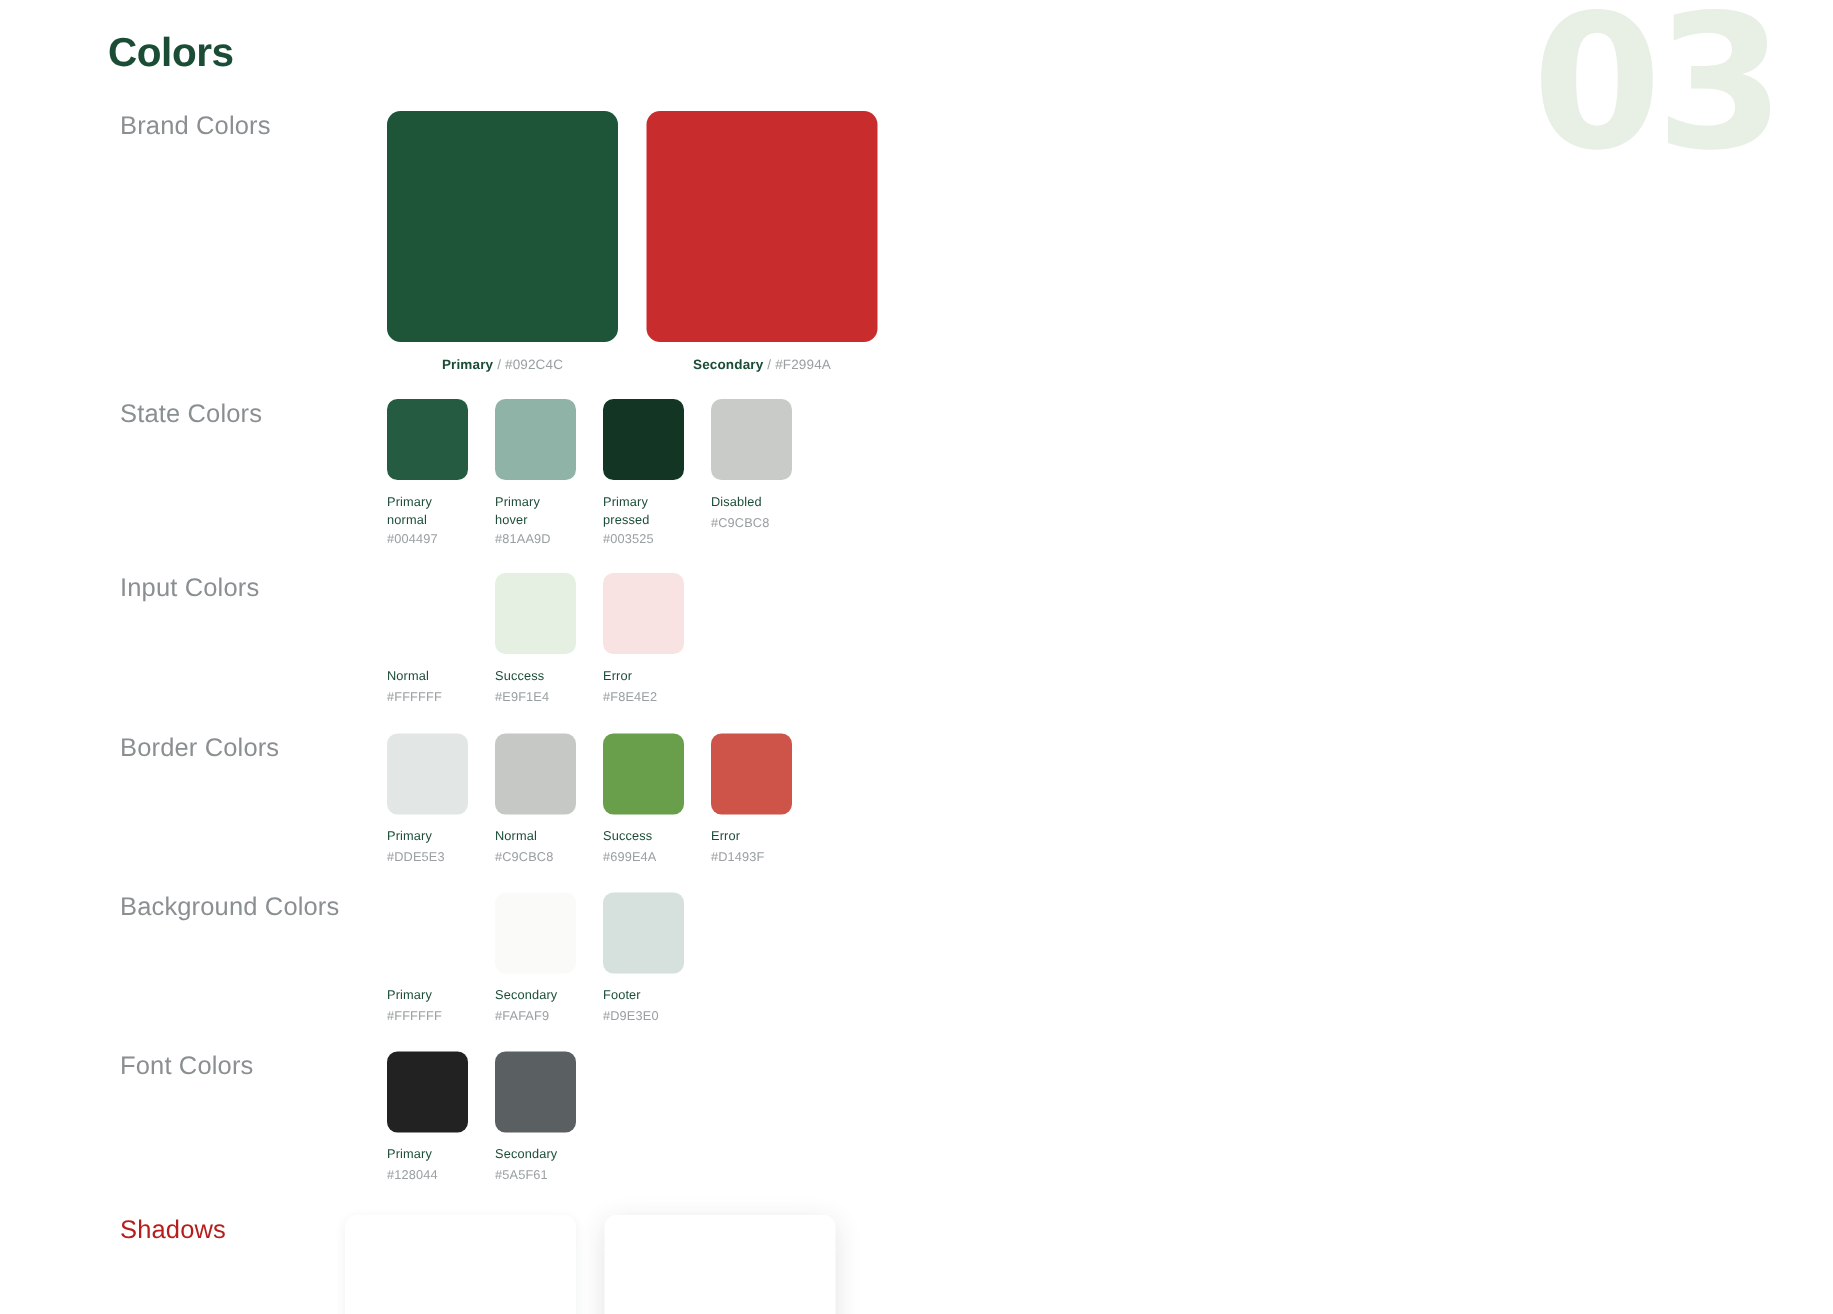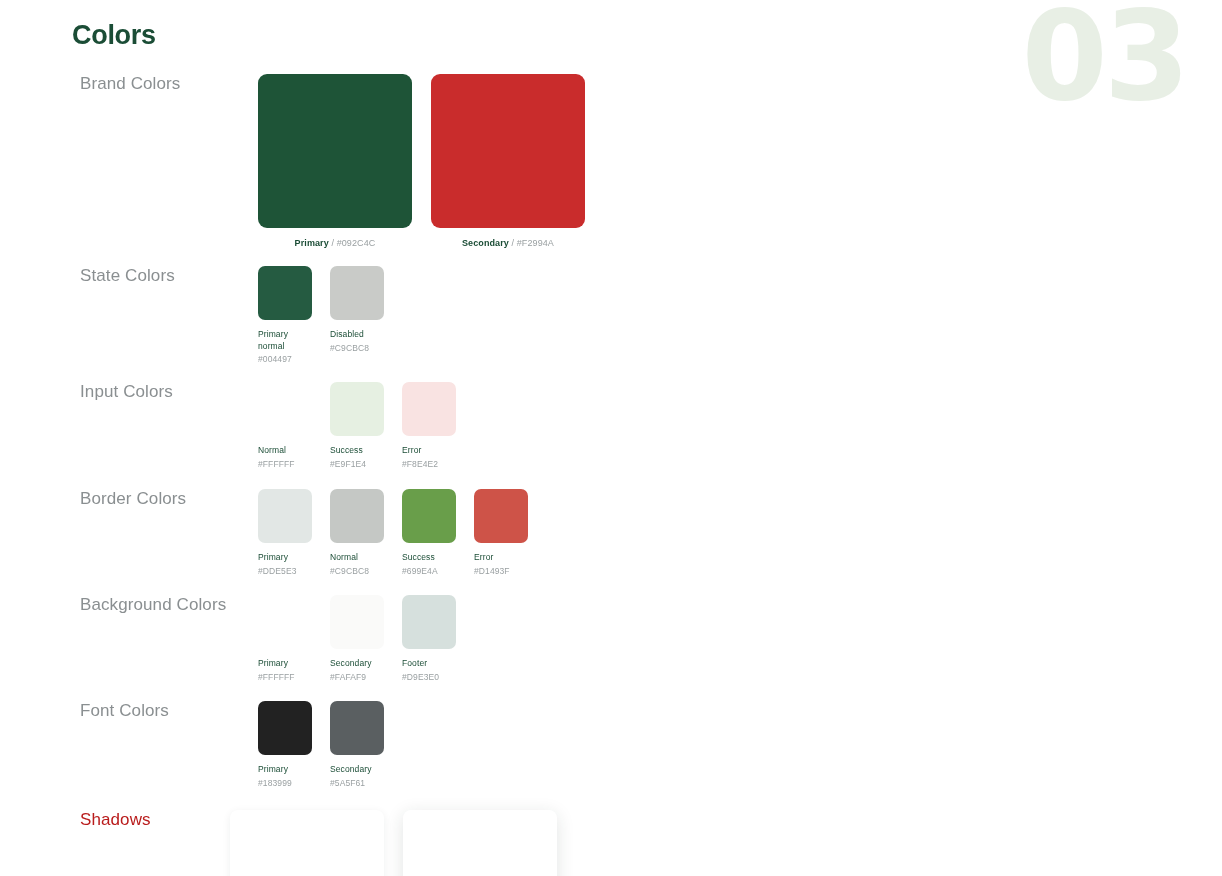--- a/index.html
+++ b/index.html
@@ -158,20 +158,34 @@
     <div class="row-label">State Colors</div>
     <div class="swatches">
       <div class="cell">
         <div class="chip" style="background:#255B41;"></div>
         <div class="meta">
           <div class="meta-name">Primary normal</div>
           <div class="meta-hex">#004497</div>
         </div>
       </div>
       <div class="cell">
+        <div class="chip" style="background:#8FB3A6;"></div>
+        <div class="meta">
+          <div class="meta-name">Primary hover</div>
+          <div class="meta-hex">#81AA9D</div>
+        </div>
+      </div>
+      <div class="cell">
+        <div class="chip" style="background:#123524;"></div>
+        <div class="meta">
+          <div class="meta-name">Primary pressed</div>
+          <div class="meta-hex">#003525</div>
+        </div>
+      </div>
+      <div class="cell">
         <div class="chip" style="background:#C9CBC8;"></div>
         <div class="meta">
           <div class="meta-name">Disabled</div>
           <div class="meta-hex">#C9CBC8</div>
         </div>
       </div>
     </div>
   </div>
 
   <div class="row" style="top:382px;">
@@ -262,21 +276,21 @@
     </div>
   </div>
 
   <div class="row" style="top:701px;">
     <div class="row-label">Font Colors</div>
     <div class="swatches">
       <div class="cell">
         <div class="chip" style="background:#222222;"></div>
         <div class="meta">
           <div class="meta-name">Primary</div>
-          <div class="meta-hex">#183999</div>
+          <div class="meta-hex">#128044</div>
         </div>
       </div>
       <div class="cell">
         <div class="chip" style="background:#5A5F61;"></div>
         <div class="meta">
           <div class="meta-name">Secondary</div>
           <div class="meta-hex">#5A5F61</div>
         </div>
       </div>
     </div>

